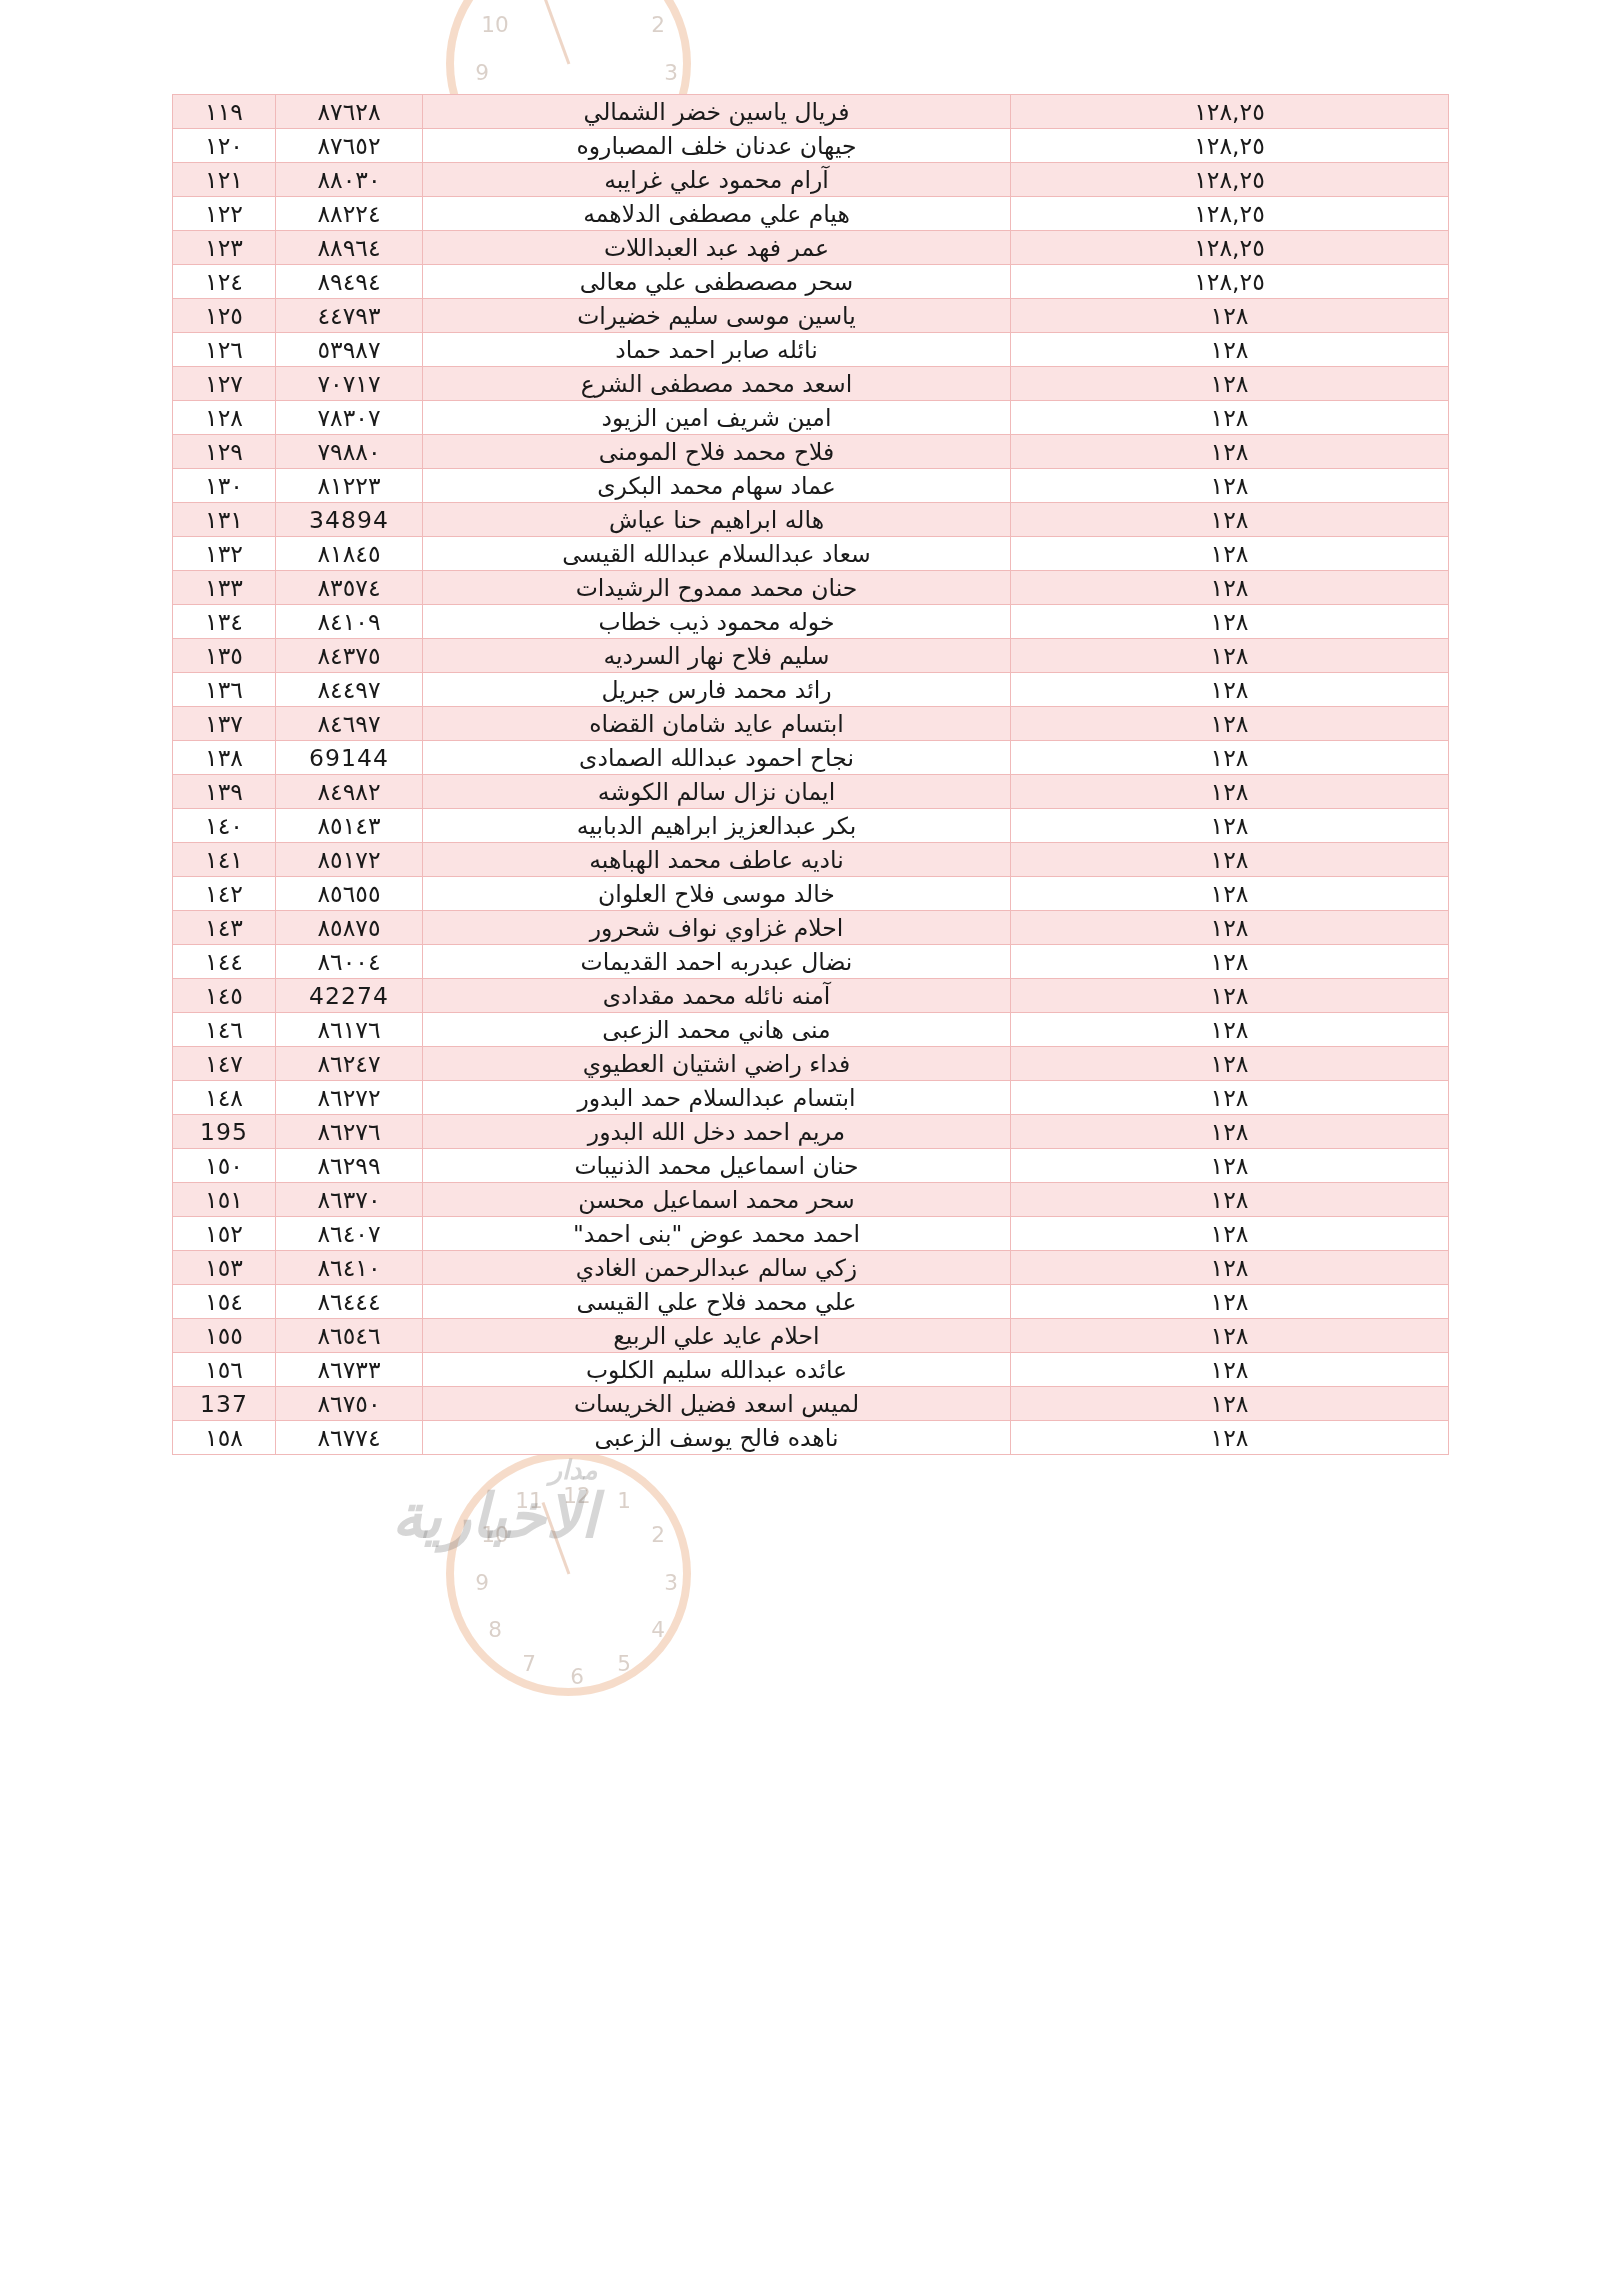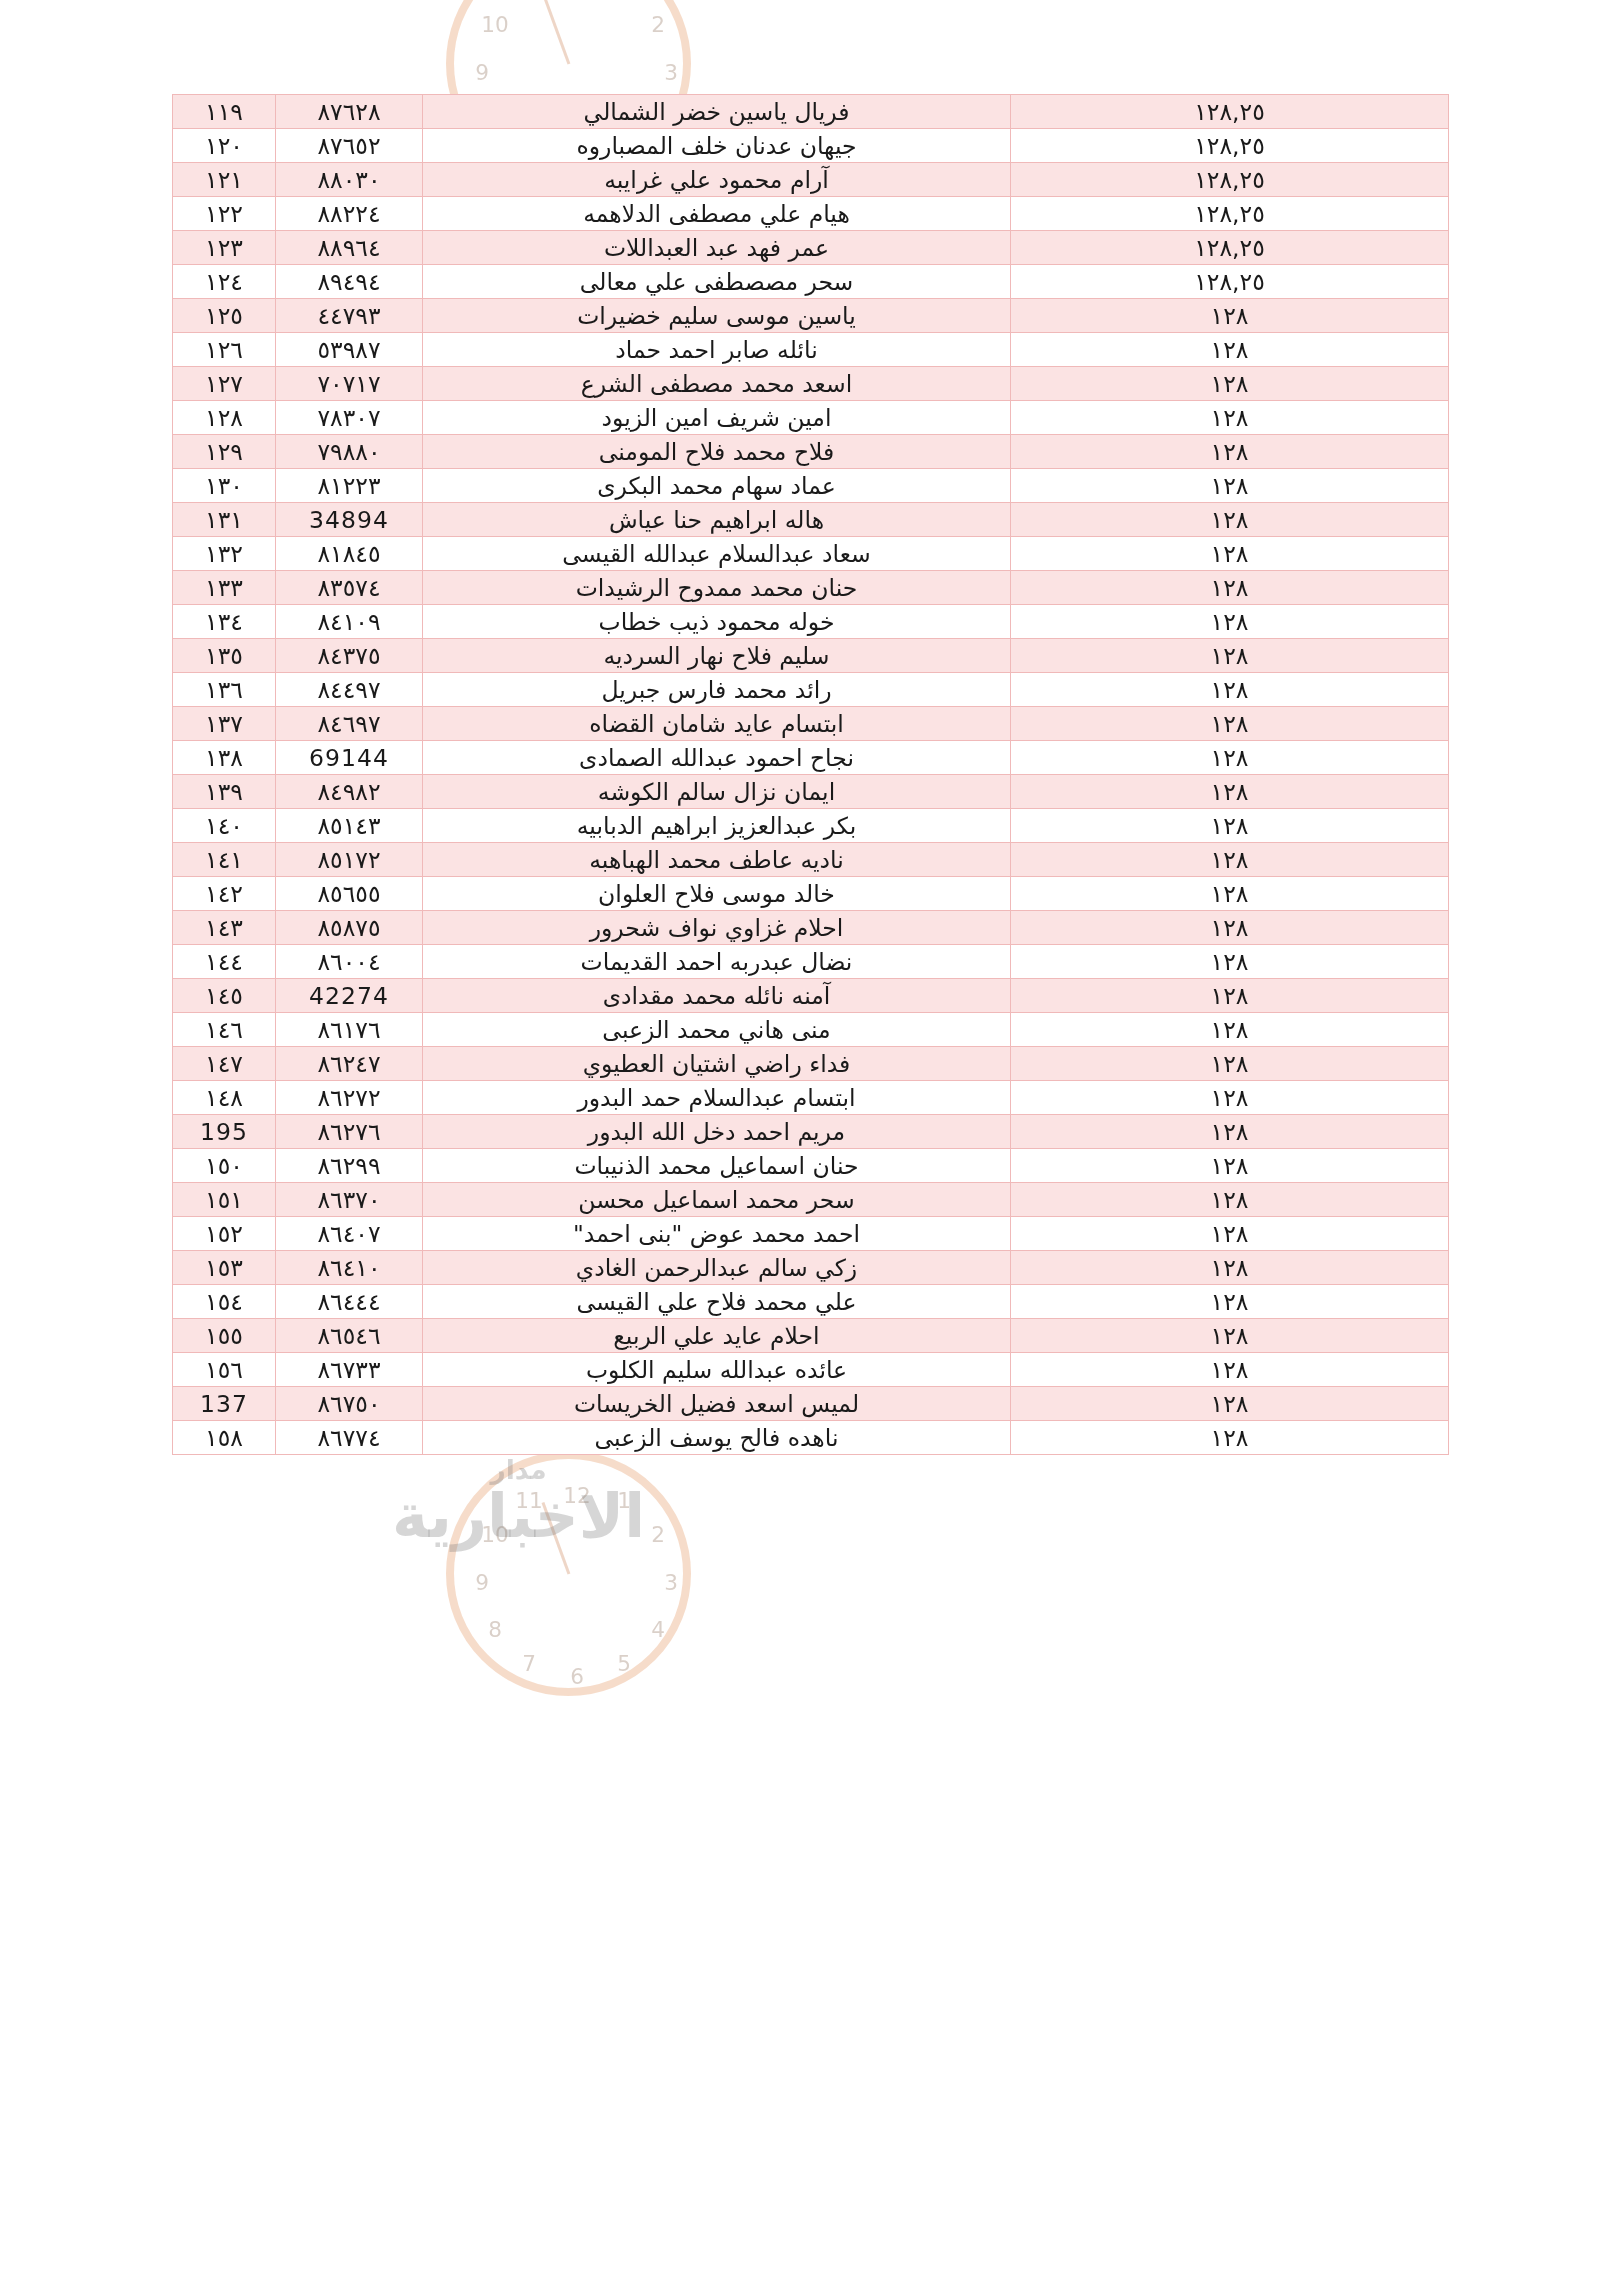--- a/index.html
+++ b/index.html
@@ -44,23 +44,24 @@
     width: 2.9px;
     height: 76px;
     background: rgba(200, 120, 70, 0.30);
     transform-origin: top center;
     transform: translateX(-50%) rotate(160deg);
   }
   .wm-text {
     position: absolute;
     color: rgba(120, 120, 120, 0.30);
     font-weight: bold;
-    text-align: center;
+    text-align: right;
     line-height: 1.05;
     white-space: nowrap;
+    font-style: italic;
   }
   .wm-text .line1 { font-size: 26.5px; letter-spacing: 1px;}
   .wm-text .line2 { font-size: 61px; }
 
   
   .sheet {
     position: absolute;
     top: 94px;
     left: 173px;
     width: 1276px;

